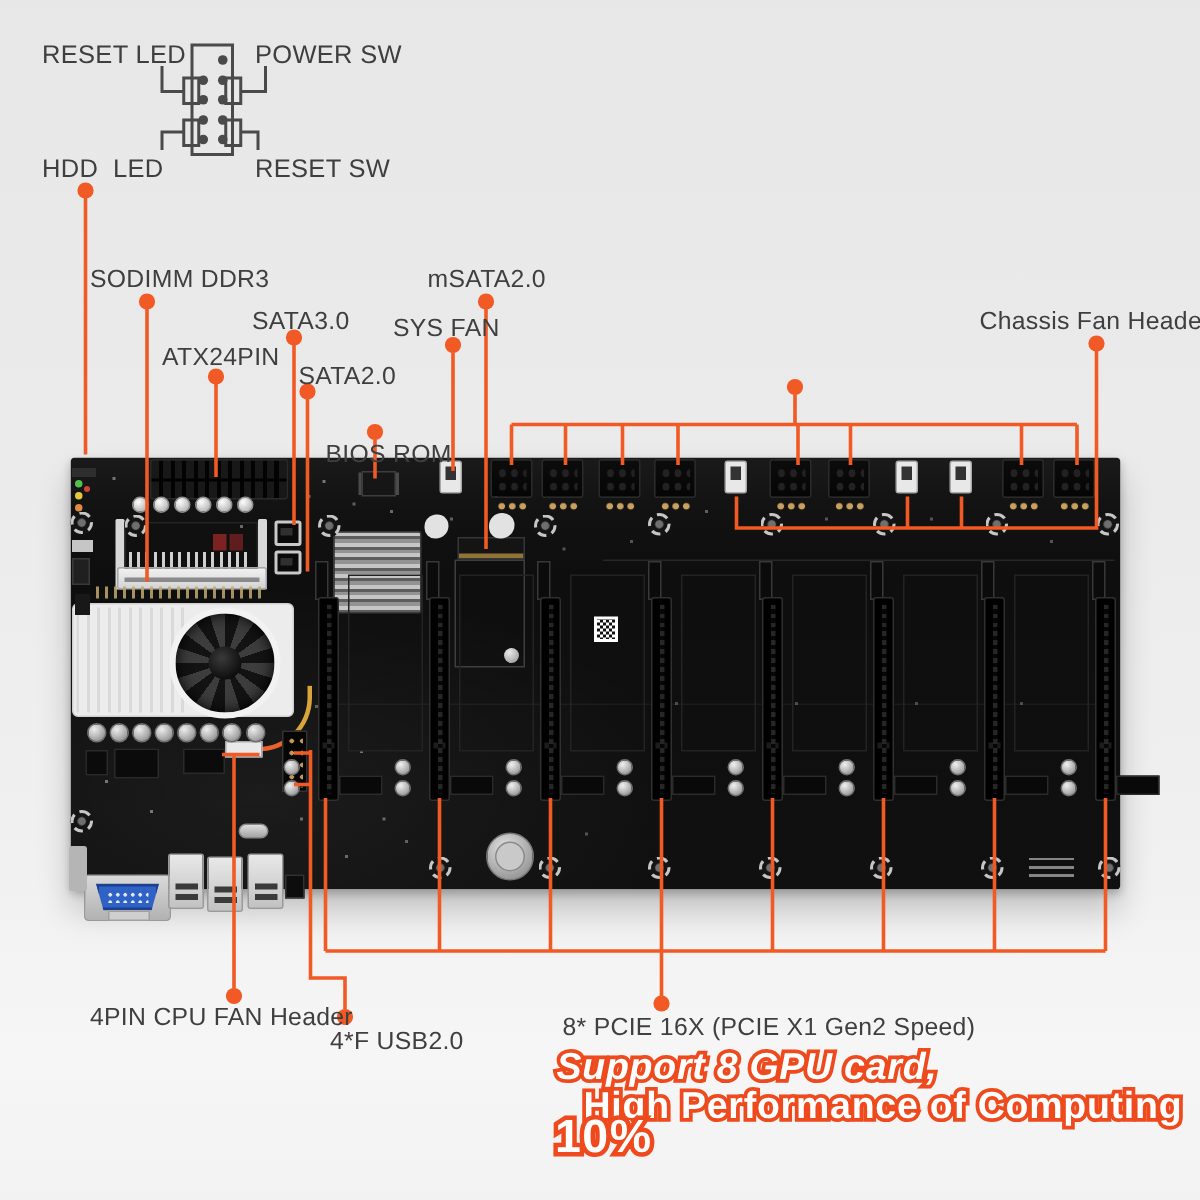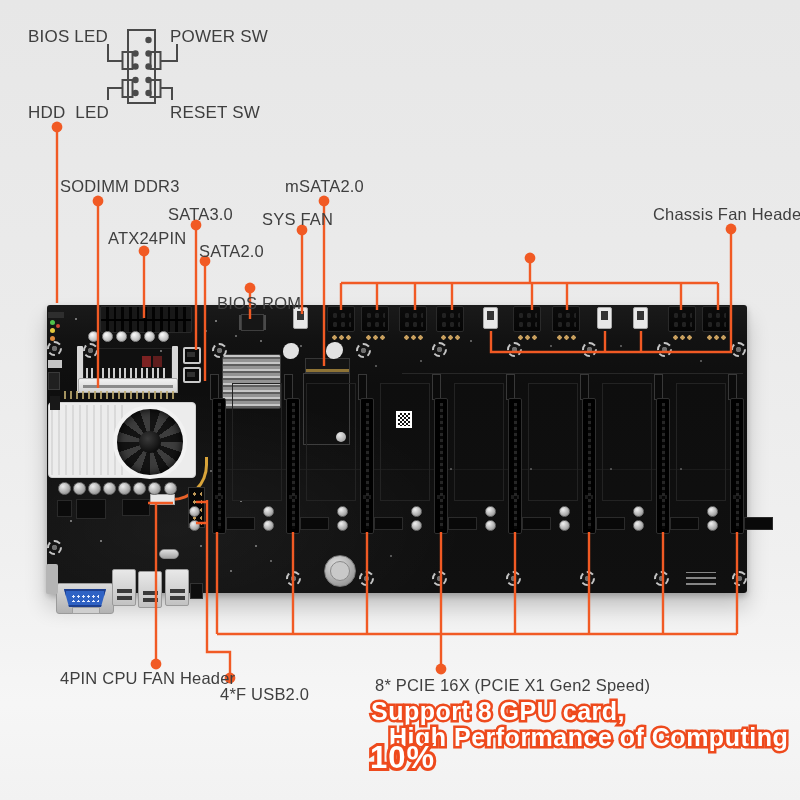--- a/index.html
+++ b/index.html
@@ -217,37 +217,37 @@
       <circle cx="302" cy="230" r="5.4"></circle>
         <circle cx="324" cy="201" r="5.4"></circle>
       <circle cx="530" cy="258" r="5.4"></circle>
         <circle cx="731" cy="229" r="5.4"></circle>
       <circle cx="156" cy="664" r="5.4"></circle>
         <circle cx="230" cy="678" r="5.4"></circle>
       <circle cx="441" cy="669" r="5.4"></circle>
     </g>
   </svg>
 
-  <div class="lbl lbl-top" style="left:28px;top:27px;">BIOS LED</div>
+  <div class="lbl lbl-top" style="left:28px;top:27px;">RESET LED</div>
   <div class="lbl lbl-top" style="left:170px;top:27px;">POWER SW</div>
   <div class="lbl lbl-top ws" style="left:28px;top:103px;">HDD LED</div>
   <div class="lbl lbl-top" style="left:170px;top:103px;">RESET SW</div>
   <div class="lbl" style="left:60px;top:177px;">SODIMM DDR3</div>
   <div class="lbl" style="left:285px;top:177px;">mSATA2.0</div>
   <div class="lbl" style="left:168px;top:205px;">SATA3.0</div>
   <div class="lbl" style="left:262px;top:210px;">SYS FAN</div>
   <div class="lbl" style="left:108px;top:229px;">ATX24PIN</div>
   <div class="lbl" style="left:199px;top:242px;">SATA2.0</div>
   <div class="lbl" style="left:217px;top:265px;margin-top:29px;">BIOS ROM</div>
   <div class="lbl" style="left:653px;top:205px;">Chassis Fan Header</div>
   <div class="lbl" style="left:60px;top:669px;">4PIN CPU FAN Header</div>
   <div class="lbl" style="left:220px;top:685px;">4*F USB2.0</div>
   <div class="lbl" style="left:375px;top:676px;">8* PCIE 16X (PCIE X1 Gen2 Speed)</div>
 
-  <div class="promo-line" style="left:371px;top:697px;">Support 8 GPU card,</div>
+  <div class="promo-line" style="left:371px;top:697px;font-style:italic;">Support 8 GPU card,</div>
   <div class="promo-line" style="left:389px;top:723px;">High Performance of Computing</div>
   <div class="promo-percent">10%</div>
 
 <div class="d socket6" style="left: 327px; top: 306px;"></div>
     <div class="d socketpins" style="left: 331px; top: 333px;"></div>
     <div class="d socket6" style="left: 361px; top: 306px;"></div>
     <div class="d socketpins" style="left: 365px; top: 333px;"></div>
     <div class="d socket6" style="left: 399px; top: 306px;"></div>
     <div class="d socketpins" style="left: 403px; top: 333px;"></div>
     <div class="d socket6" style="left: 436px; top: 306px;"></div>

